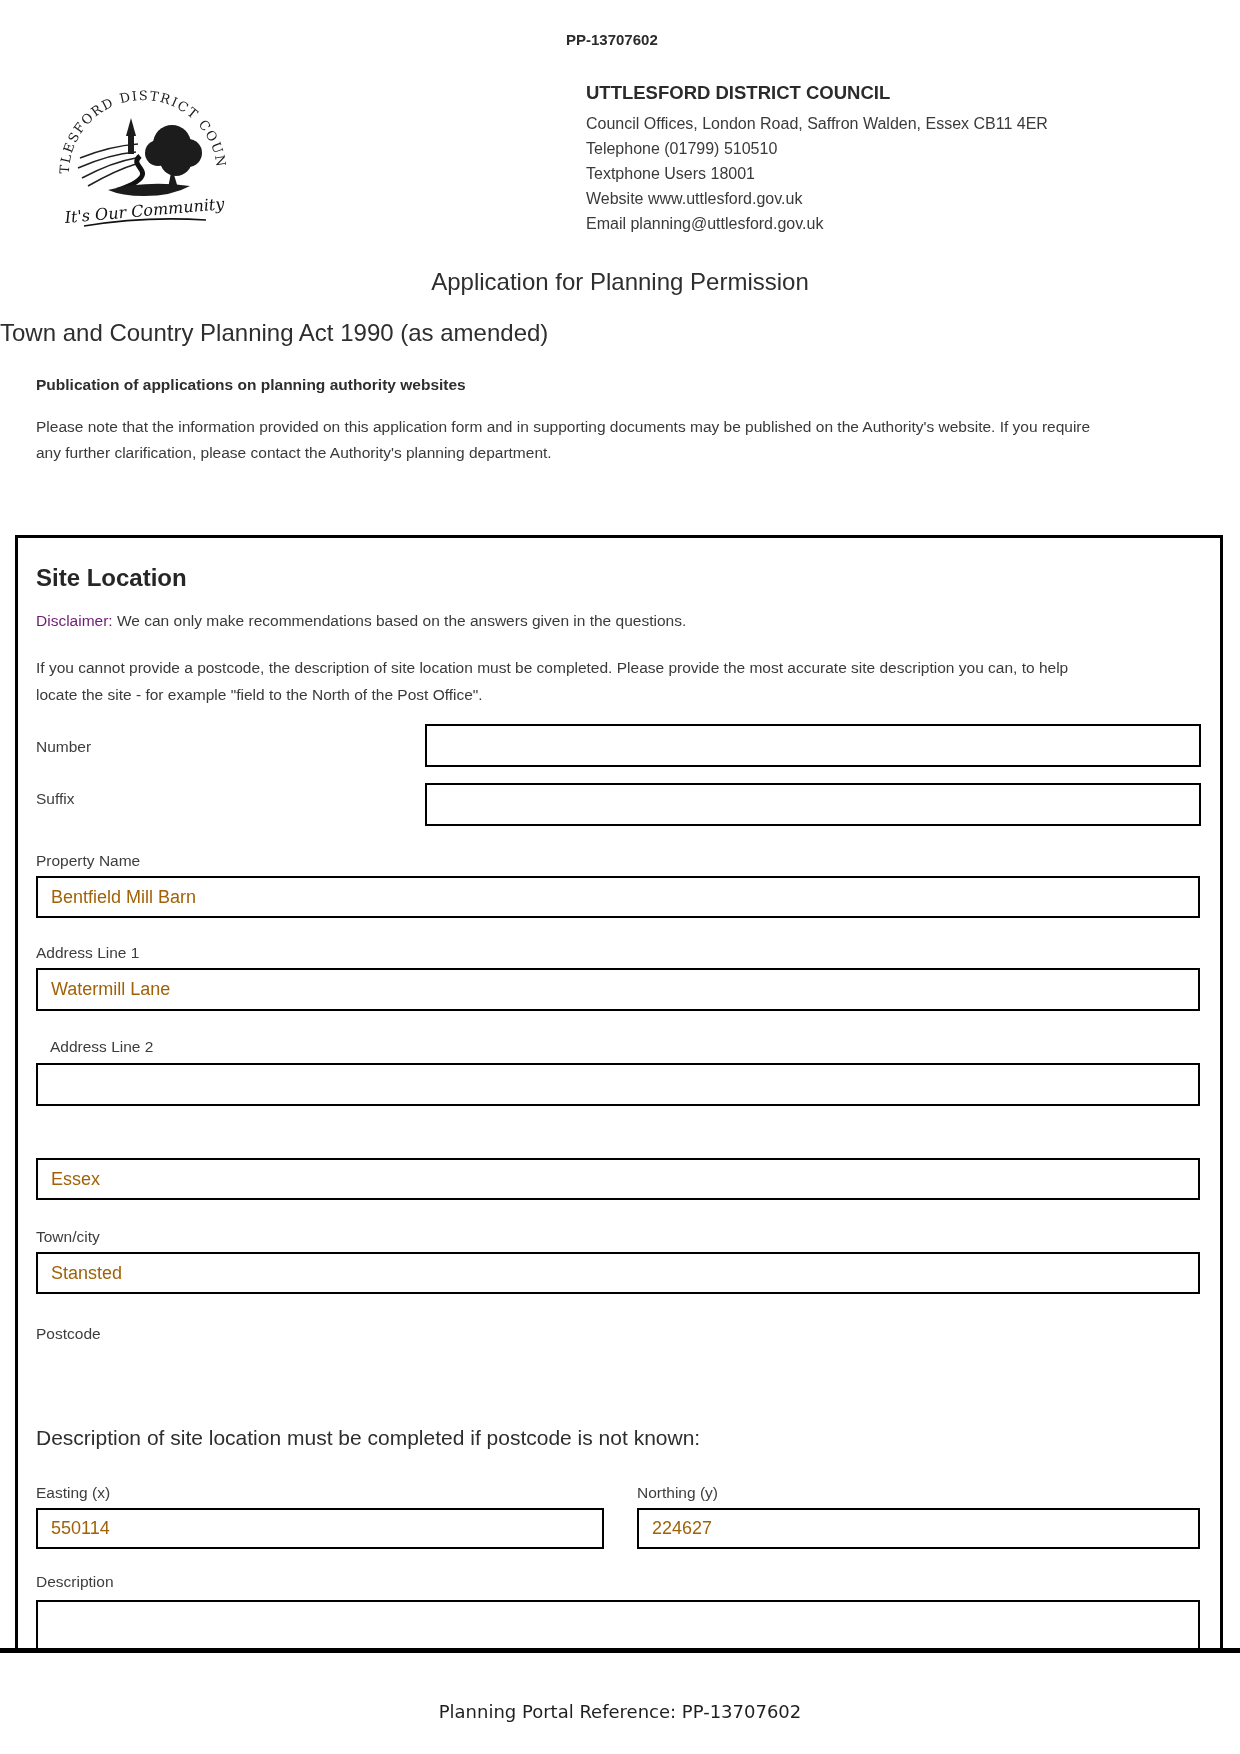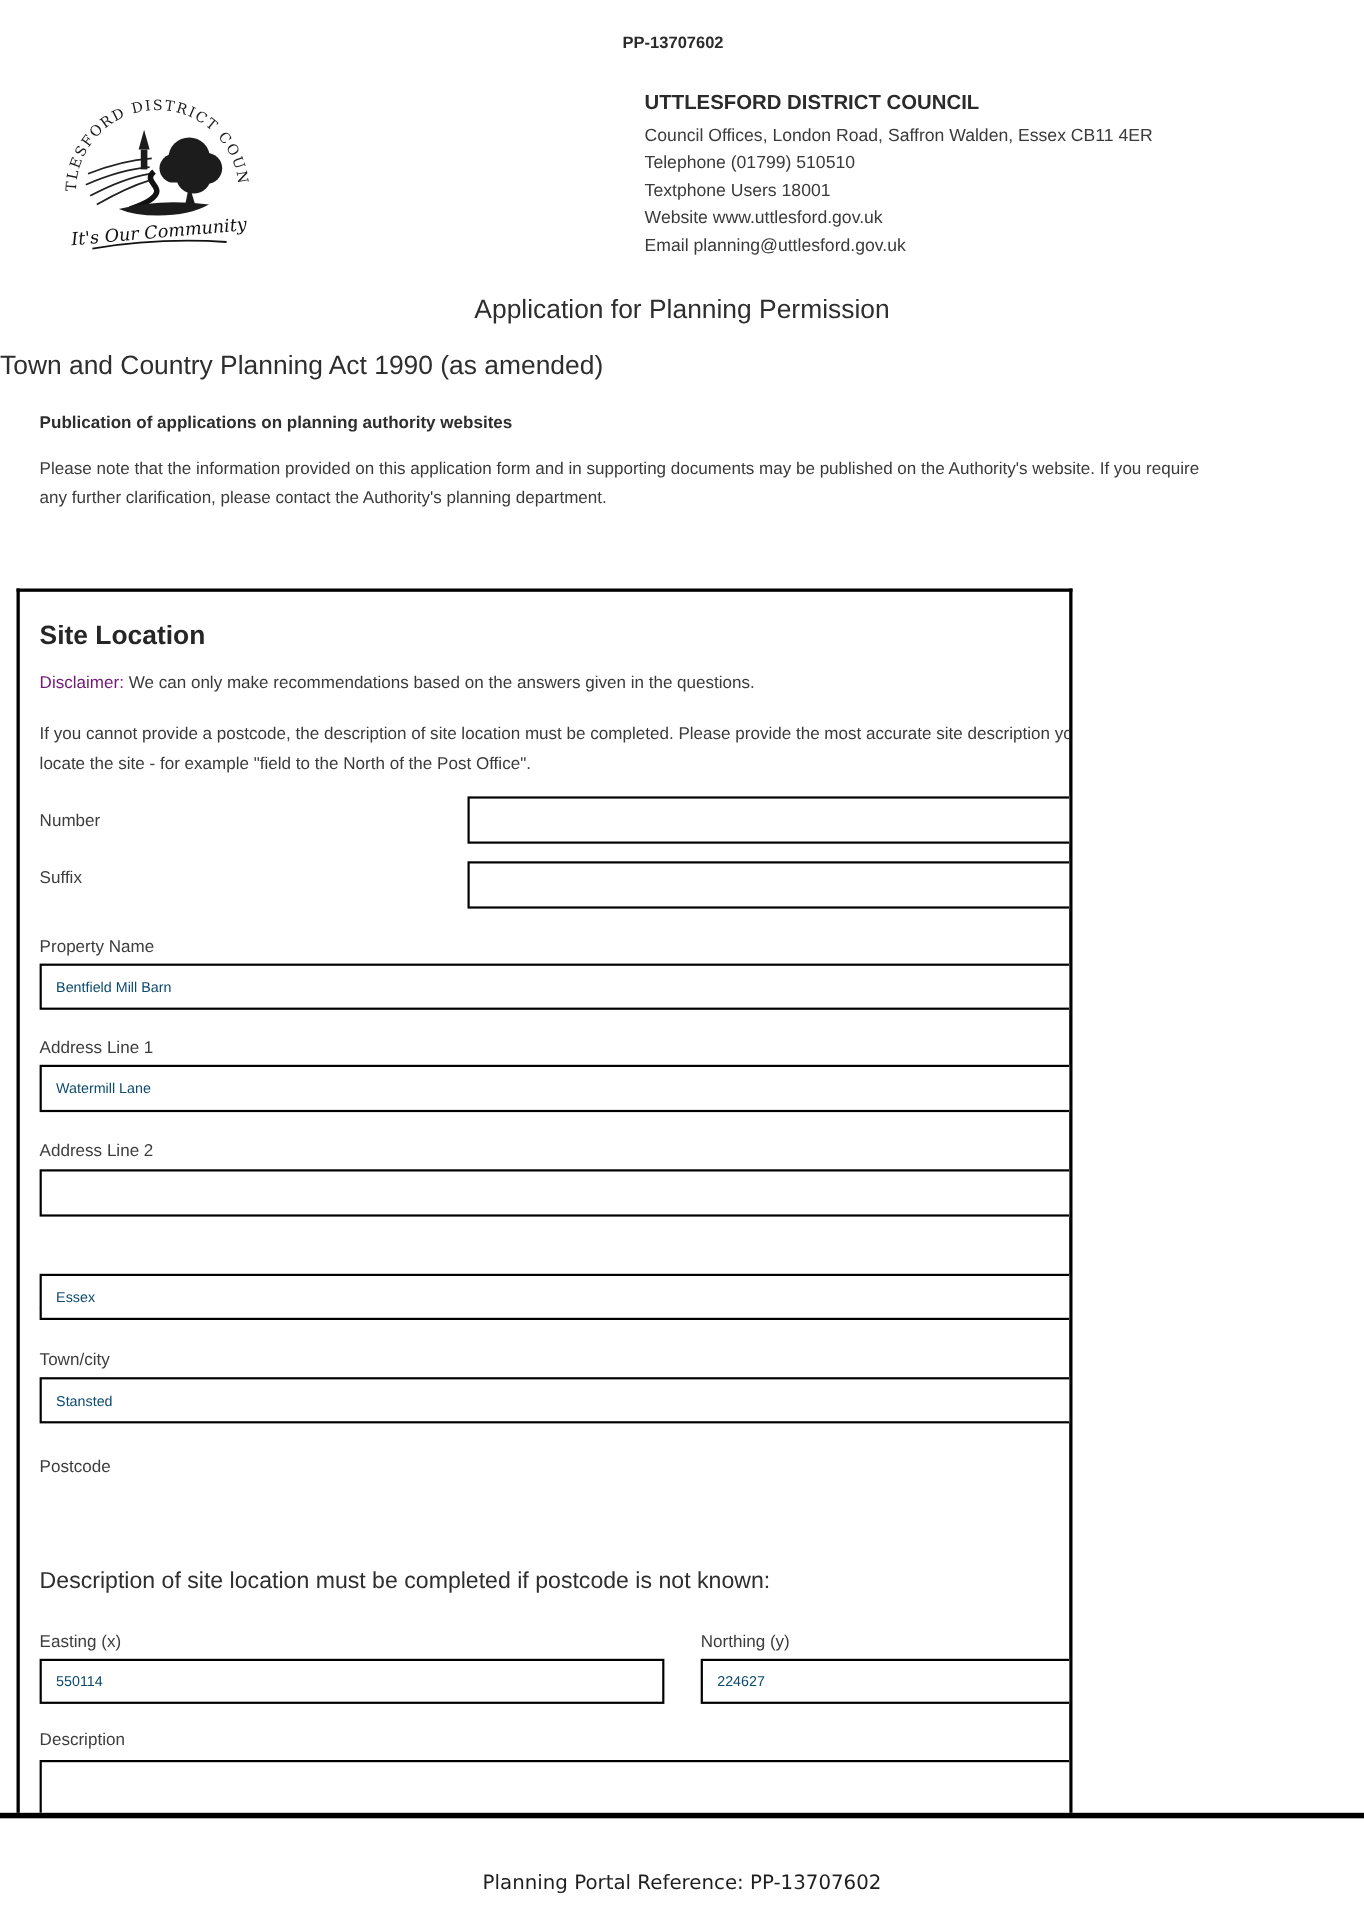--- a/index.html
+++ b/index.html
@@ -13,32 +13,32 @@
   .logo { position:absolute; left:52px; top:56px; }
   .council { position:absolute; left:586px; top:82px; }
   .council-name { font-size:18.5px; font-weight:bold; color:#2b2b2b; margin-bottom:7px; }
   .council-line { font-size:16px; line-height:25px; color:#3a3a3a; }
   .title-main { position:absolute; left:0; top:268px; width:100%; text-align:center; font-size:24px; color:#2e2e2e; }
   .title-sub  { position:absolute; left:0; top:319px; width:100%; text-align:left; font-size:24px; color:#2e2e2e; }
   .pub-head { position:absolute; left:36px; top:376px; font-size:15.5px; font-weight:bold; color:#2e2e2e; }
   .pub-body { position:absolute; left:36px; top:414px; width:1060px; font-size:15.5px; line-height:26px; color:#3a3a3a; }
 
   .site-box {
-    position:absolute; left:15px; top:535px; width:960px; height:1113px;
+    position:absolute; left:15px; top:535px; width:1208px; height:1113px;
     border:3px solid #000; border-bottom:none; overflow:hidden; background:#fff;
   }
   .sl-head { position:absolute; left:18px; top:26px; font-size:24px; font-weight:bold; color:#262626; }
   .sl-disc { position:absolute; left:18px; top:74px; font-size:15.5px; color:#3a3a3a; }
   .sl-disc .b { font-weight:normal; color:#701a75; }
   .sl-instr { position:absolute; left:18px; top:116px; width:1060px; font-size:15.5px; line-height:27px; color:#3a3a3a; }
 
   .f-label { position:absolute; font-size:15.5px; color:#3d3d3d; }
   .f-input {
     position:absolute; border:2px solid #000; background:#fff; border-radius:0;
-    font-family:"Liberation Sans", sans-serif; font-size:13px; color:#0c4a6e;
+    font-family:"Liberation Sans", sans-serif; font-size:18px; color:#a16207;
     padding:0 0 0 13px; outline:none; display:block;
   }
   .sec-head { position:absolute; left:18px; top:888px; font-size:21px; color:#2e2e2e; }
 
   .divider { position:absolute; left:0; top:1648px; width:1240px; height:5px; background:#000; }
   .footer { position:absolute; left:0; top:1701px; width:100%; text-align:center;
             font-family:"DejaVu Sans", sans-serif; font-size:18px; color:#1f1f1f; }
 </style>
 </head>
 <body>
@@ -113,21 +113,21 @@
 
     <div class="f-label" style="left:18px; top:252px;">Suffix</div>
     <input class="f-input" style="left: 407px; top: 245px; width: 776px; height: 43px;" value="">
 
     <div class="f-label" style="left:18px; top:314px;">Property Name</div>
     <input class="f-input" style="left: 18px; top: 338px; width: 1164px; height: 42px;" value="Bentfield Mill Barn">
 
     <div class="f-label" style="left:18px; top:406px;">Address Line 1</div>
     <input class="f-input" style="left: 18px; top: 430px; width: 1164px; height: 43px;" value="Watermill Lane">
 
-    <div class="f-label" style="left:18px; top:500px;">Address Line 2</div>
+    <div class="f-label" style="left:32px; top:500px;">Address Line 2</div>
     <input class="f-input" style="left: 18px; top: 525px; width: 1164px; height: 43px;" value="">
 
     <div class="f-label" style="left:18px; top:594px;margin-top:44px;">Address Line 3</div>
     <input class="f-input" style="left: 18px; top: 620px; width: 1164px; height: 42px;" value="Essex">
 
     <div class="f-label" style="left:18px; top:690px;">Town/city</div>
     <input class="f-input" style="left: 18px; top: 714px; width: 1164px; height: 42px;" value="Stansted">
 
     <div class="f-label" style="left:18px; top:787px;">Postcode</div>
 

